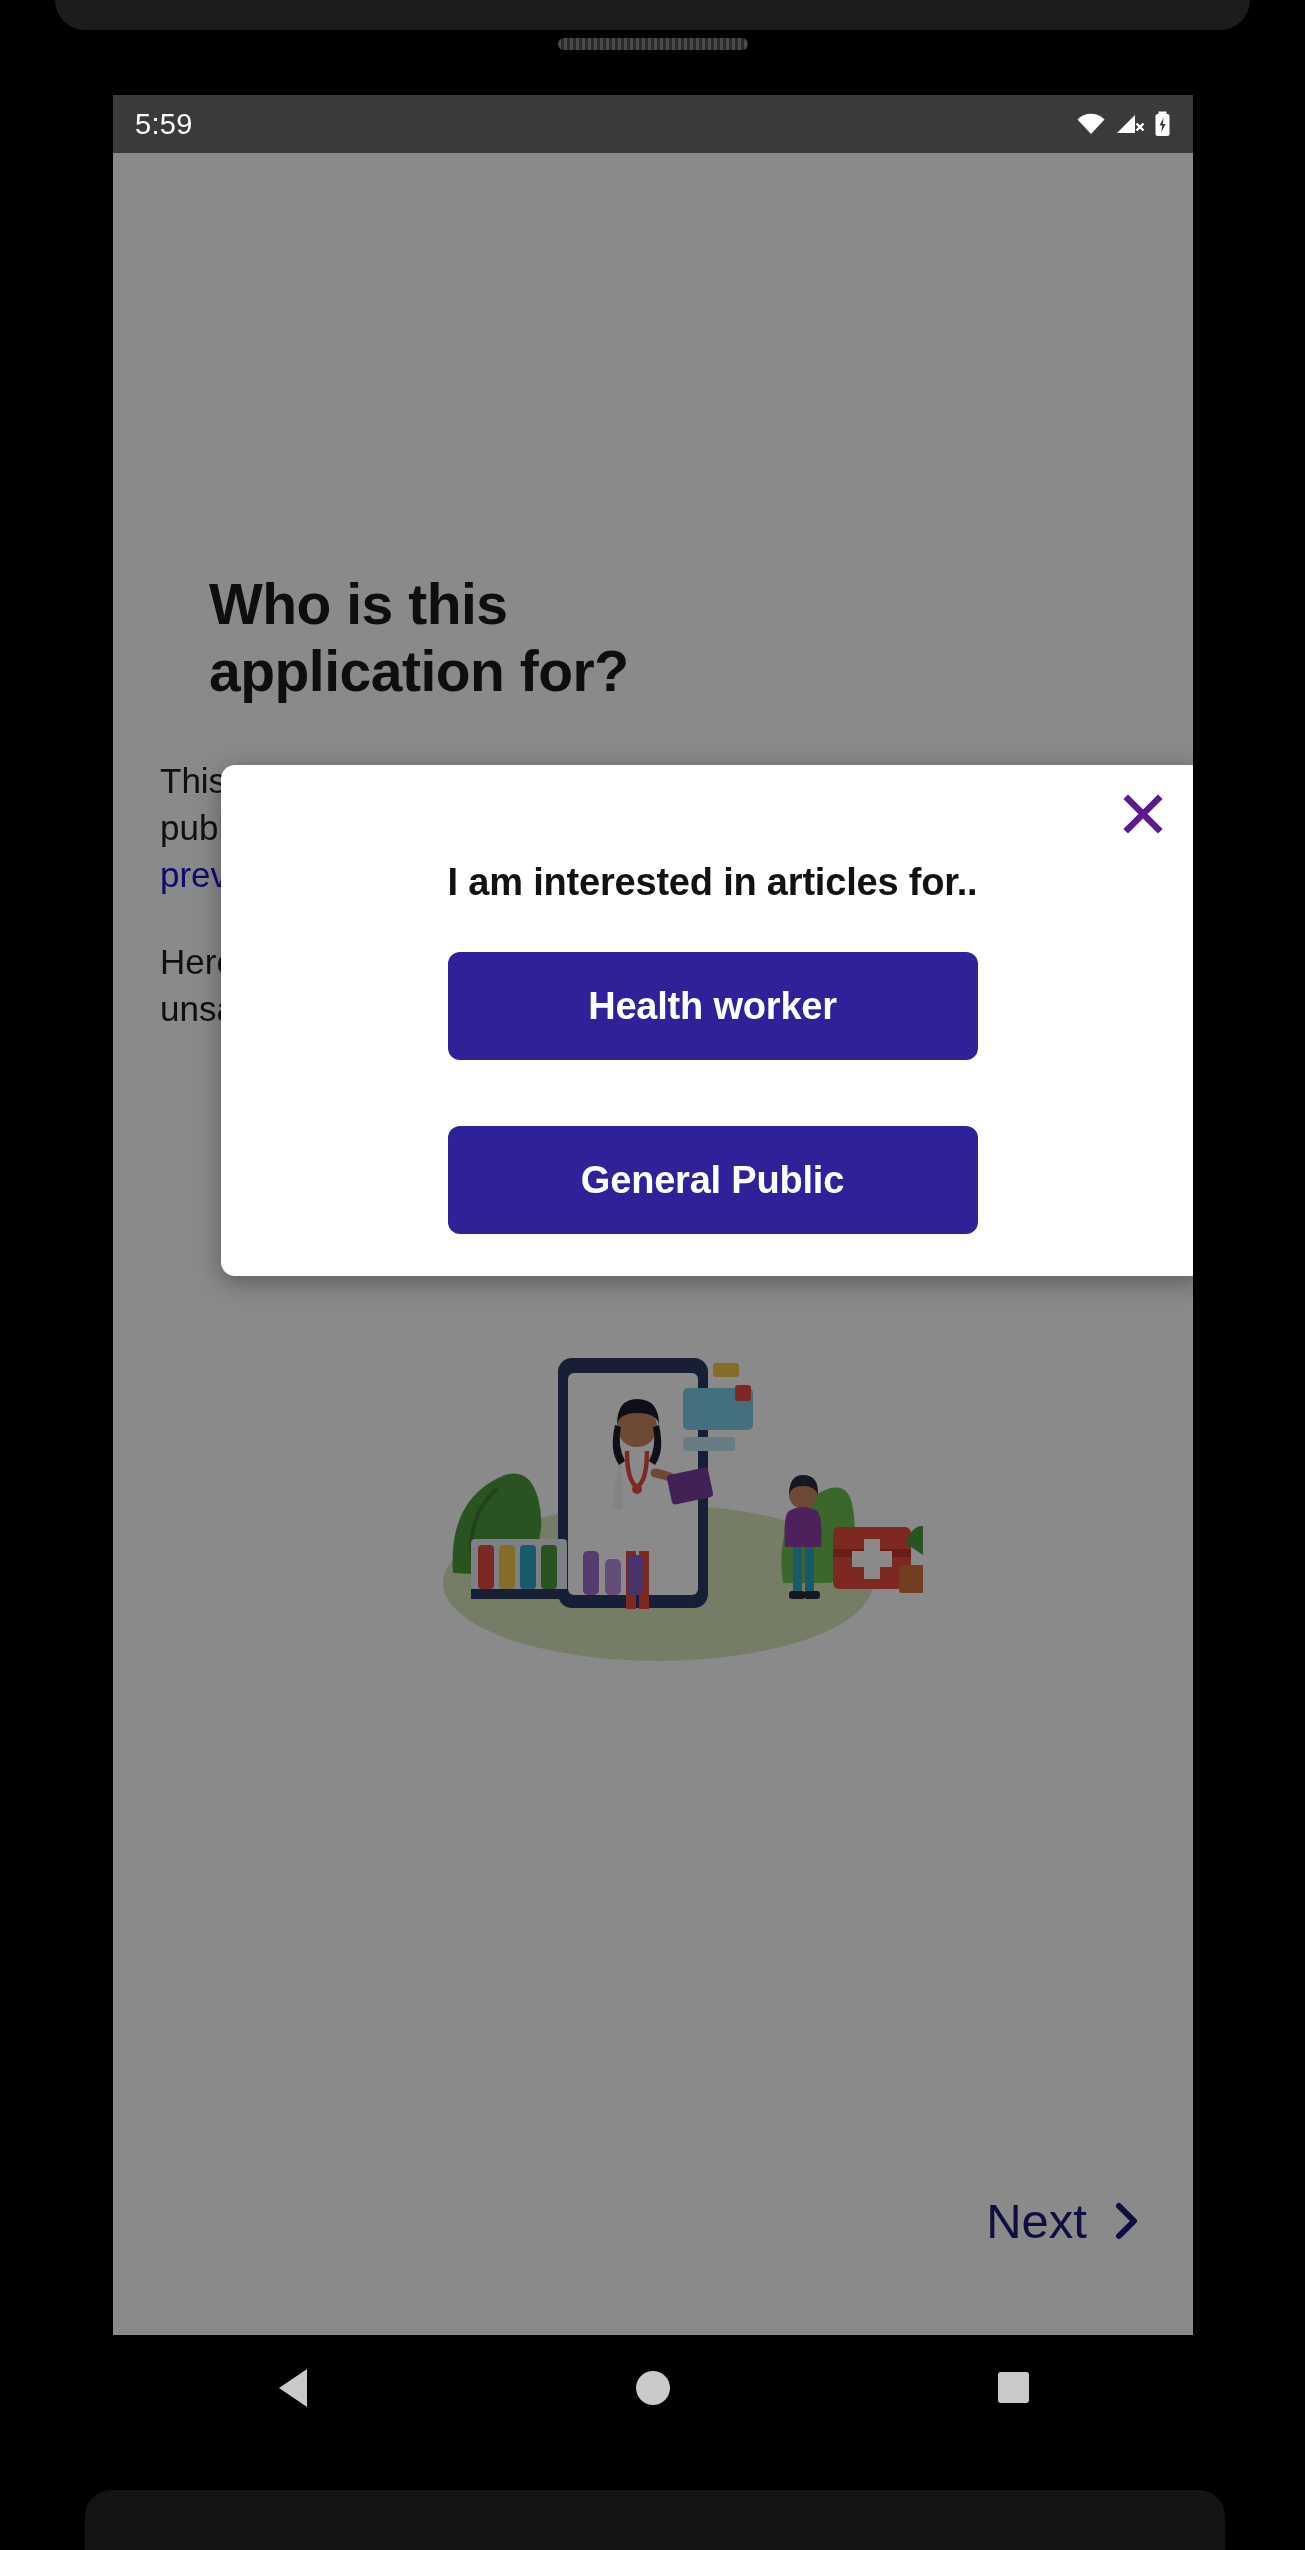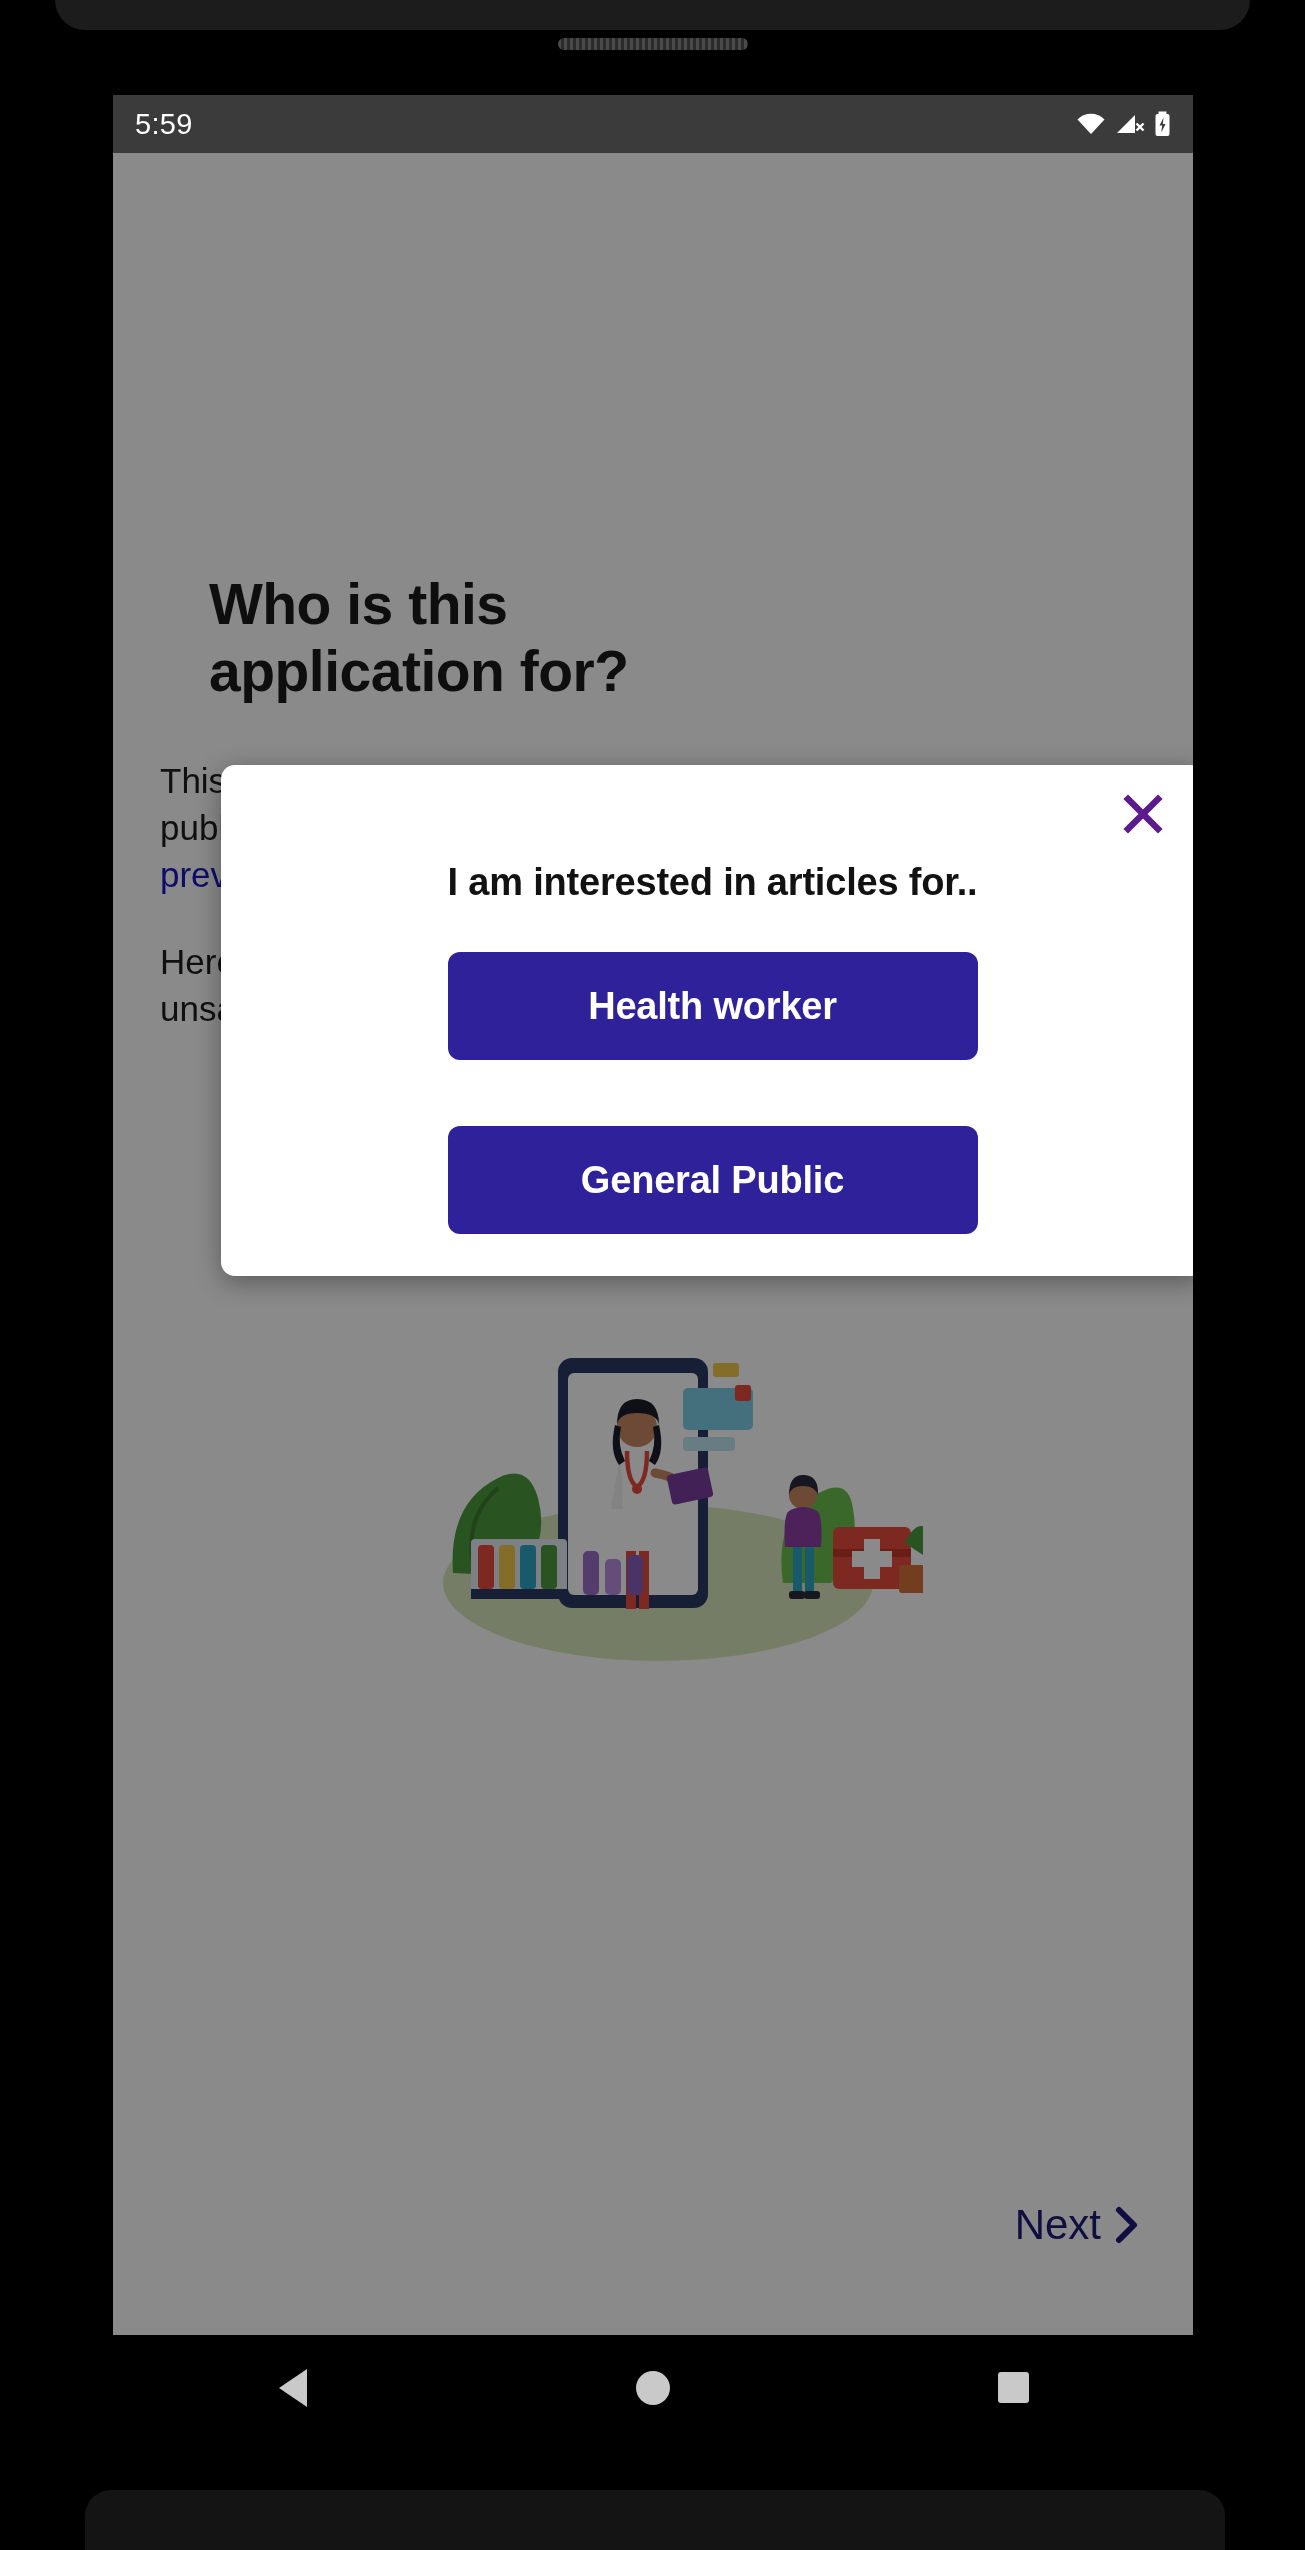--- a/index.html
+++ b/index.html
@@ -125,23 +125,23 @@
     height: 350px;
   }
 
   
   #next-control {
     position: absolute;
     right: 52px;
     bottom: 86px;
     display: flex;
     align-items: center;
-    gap: 12px;
+    gap: 26px;
     color: #1f1a78;
-    font-size: 42px;
+    font-size: 49px;
   }
   #next-control .chev { display: block; }
 
   
   #scrim {
     position: absolute;
     left: 0; top: 58px;
     width: 1080px; height: 2182px;
     background: rgba(0,0,0,0.46);
   }

